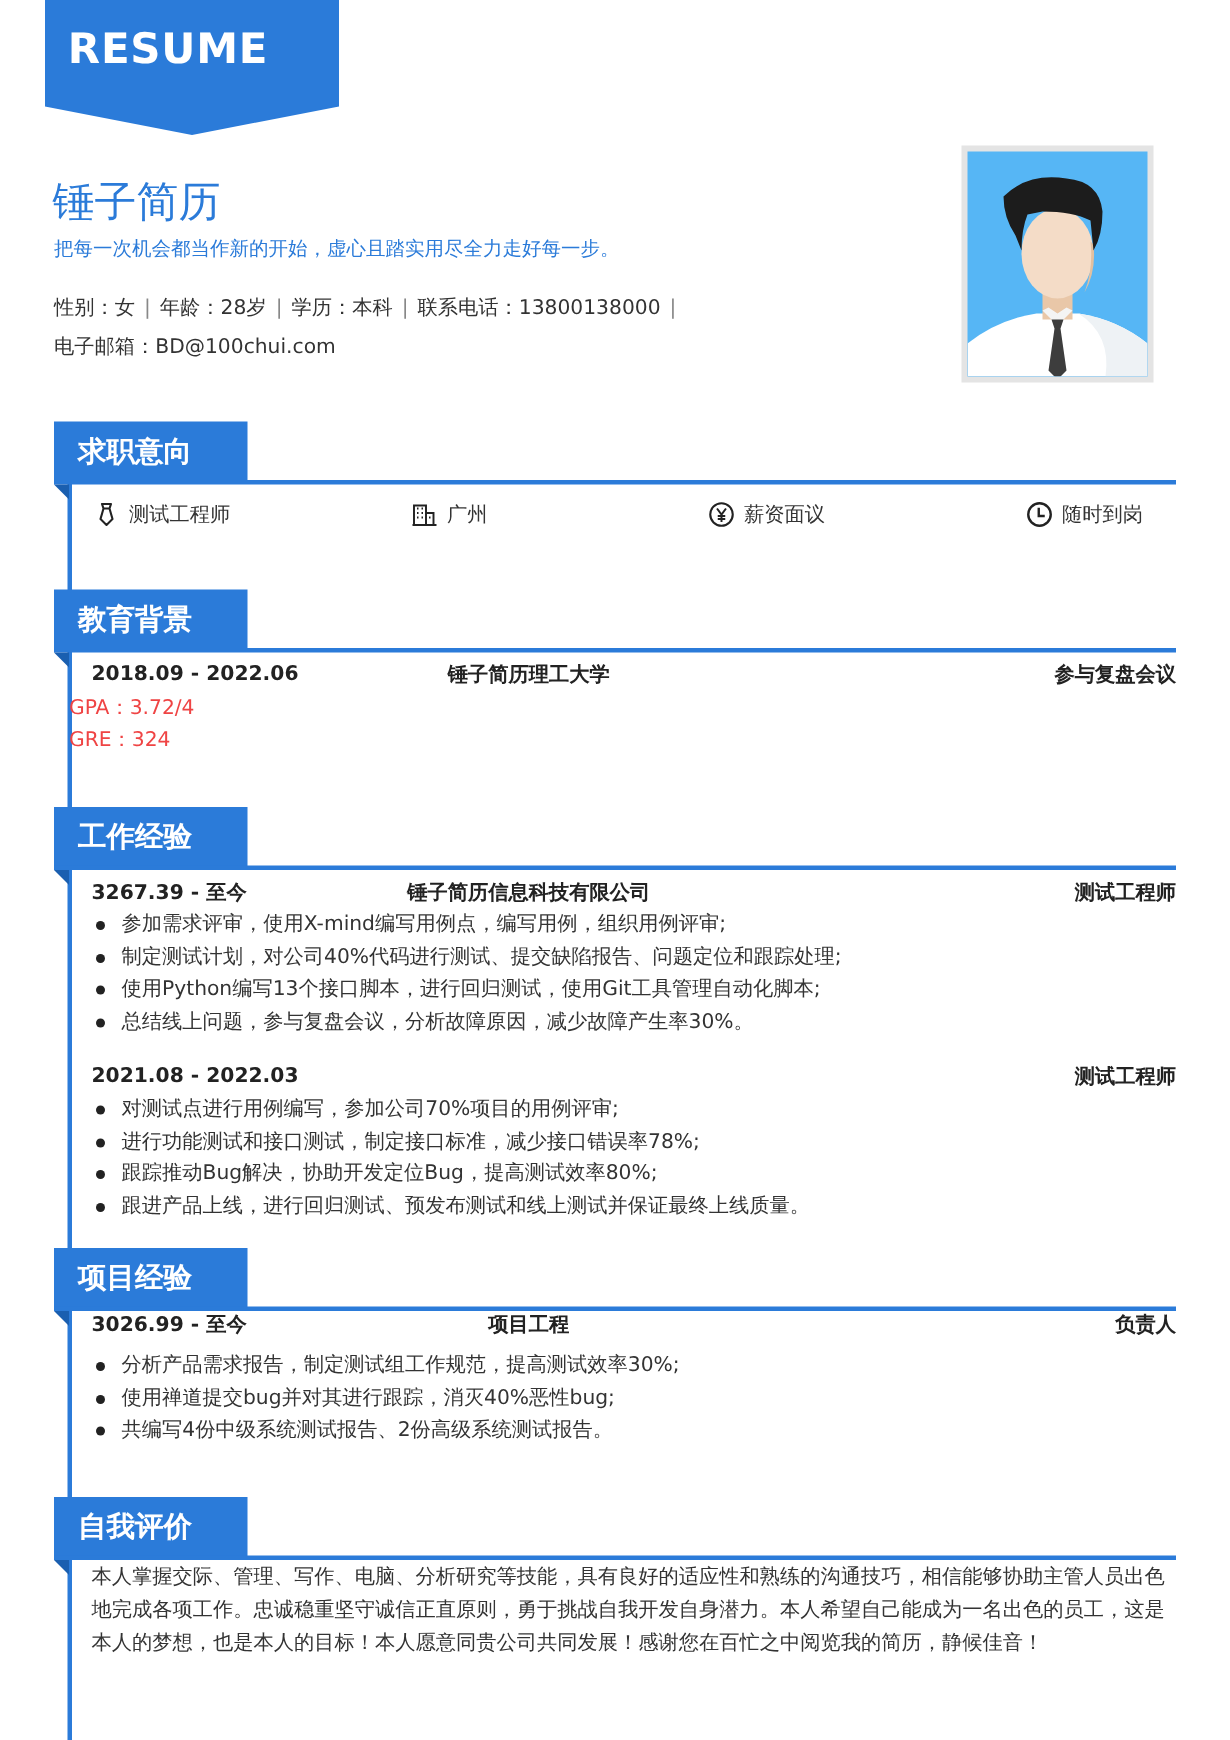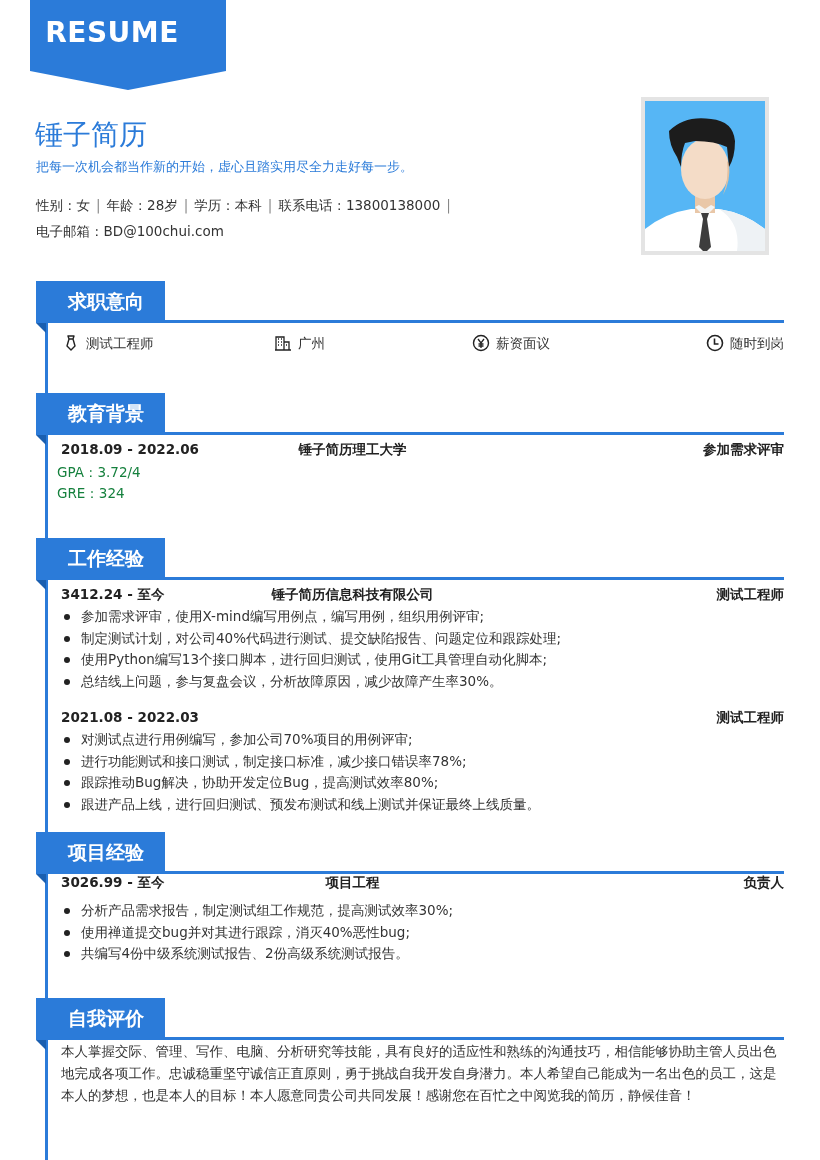--- a/index.html
+++ b/index.html
@@ -39,42 +39,42 @@
   .photo-inner { width: 100%; height: 100%; background: #56b6f5; position: relative; overflow: hidden; }
 
   .left-rail {
     position: absolute; left: 45px; top: 320px; width: 3px; height: 840px; background: #2b7bd9;
   }
 
   .section-head { position: absolute; left: 36px; width: 748px; height: 40px; }
   .section-tab {
     position: absolute; left: 0; top: 0; width: 129px; height: 40px;
     background: #2b7bd9; color: #fff; font-weight: bold; font-size: 19px;
-    line-height: 40px; padding-left: 32px;
+    line-height: 40px; padding-left: 16px;
   }
   .section-line {
     position: absolute; left: 0; top: 39px; width: 748px; height: 3px; background: #2b7bd9;
   }
   .section-fold {
     position: absolute; left: 0; top: 42px; width: 0; height: 0;
     border-top: 10px solid #1a5fb0; border-left: 10px solid transparent;
   }
 
   .intent-row { position: absolute; top: 333px; left: 62px; width: 722px; height: 20px; font-size: 13.5px; }
   .intent-item { position: absolute; top: 0; display: flex; align-items: center; gap: 6px; line-height: 20px; }
   .intent-item svg { width: 18px; height: 18px; }
 
   .entry-head {
     position: absolute; left: 61px; width: 723px; height: 20px; font-size: 13.5px; font-weight: bold; color: #222;
   }
   .entry-head .c1 { position: absolute; left: 0; top: 0; }
   .entry-head .c2 { position: absolute; left: 0; width: 100%; text-align: center; top: 0; padding-right: 140px; }
   .entry-head .c3 { position: absolute; right: 0; top: 0; }
 
-  .plain-line { position: absolute; left: 57px; font-size: 13.5px; line-height: 20px; color: #15803d; }
+  .plain-line { position: absolute; left: 46px; font-size: 13.5px; line-height: 20px; color: #ef4444; }
 
   .bullets { position: absolute; left: 61px; list-style: none; font-size: 13.5px; color: #333; }
   .bullets li { position: relative; padding-left: 20px; line-height: 21.5px; white-space: nowrap; }
   .bullets li::before {
     content: ""; position: absolute; left: 3px; top: 8px; width: 6px; height: 6px; border-radius: 50%; background: #222;
   }
 
   .para {
     position: absolute; left: 61px; top: 1040px; width: 722px; font-size: 13.5px; line-height: 22px; color: #333;
   }
@@ -128,49 +128,49 @@
       </svg>
     <span>广州</span>
   </div>
   <div class="intent-item" style="left:410px;">
     <svg viewBox="0 0 18 18">
         <circle cx="9" cy="9" r="7.5" fill="none" stroke="#222" stroke-width="1.4"></circle>
         <path d="M6 5 L9 9 L12 5 M9 9 V14 M6.5 10 H11.5 M6.5 12 H11.5" fill="none" stroke="#222" stroke-width="1.3"></path>
       </svg>
     <span>薪资面议</span>
   </div>
-  <div class="intent-item" style="left:644px;">
+  <div class="intent-item" style="left:622px;">
     <svg viewBox="0 0 18 18">
         <circle cx="9" cy="9" r="7.5" fill="none" stroke="#222" stroke-width="1.6"></circle>
         <path d="M8.5 4.5 V10 H12.5" fill="none" stroke="#222" stroke-width="1.6"></path>
       </svg>
     <span>随时到岗</span>
   </div>
 </div>
 
 <div class="section-head" style="top:393px;">
   <div class="section-tab">教育背景</div>
   <div class="section-line"></div>
   <div class="section-fold"></div>
 </div>
 <div class="entry-head" style="top:441px;">
   <span class="c1">2018.09 - 2022.06</span>
   <span class="c2">锤子简历理工大学</span>
-  <span class="c3">参加需求评审</span>
+  <span class="c3">参与复盘会议</span>
 </div>
 <div class="plain-line" style="top:462px;">GPA：3.72/4</div>
 <div class="plain-line" style="top:483px;">GRE：324</div>
 
 <div class="section-head" style="top:538px;">
   <div class="section-tab">工作经验</div>
   <div class="section-line"></div>
   <div class="section-fold"></div>
 </div>
 <div class="entry-head" style="top:586px;">
-  <span class="c1">3412.24 - 至今</span>
+  <span class="c1">3267.39 - 至今</span>
   <span class="c2">锤子简历信息科技有限公司</span>
   <span class="c3">测试工程师</span>
 </div>
 <ul class="bullets" style="top:606px;">
   <li>参加需求评审，使用X-mind编写用例点，编写用例，组织用例评审;</li>
   <li>制定测试计划，对公司40%代码进行测试、提交缺陷报告、问题定位和跟踪处理;</li>
   <li>使用Python编写13个接口脚本，进行回归测试，使用Git工具管理自动化脚本;</li>
   <li>总结线上问题，参与复盘会议，分析故障原因，减少故障产生率30%。</li>
 </ul>
 

